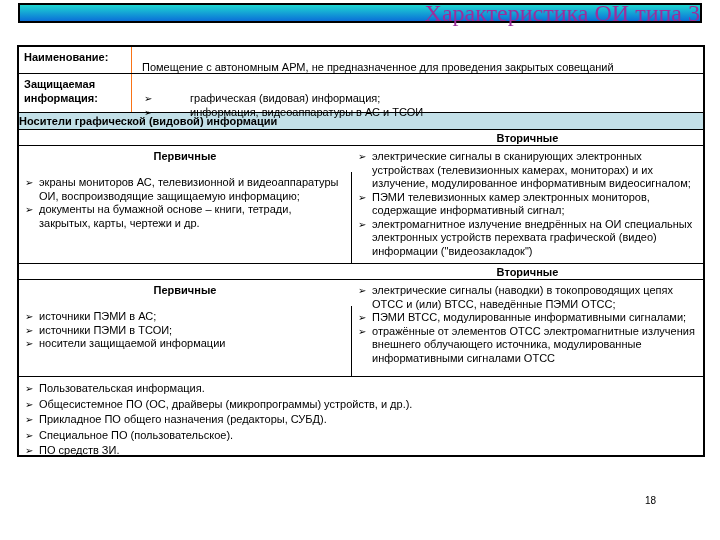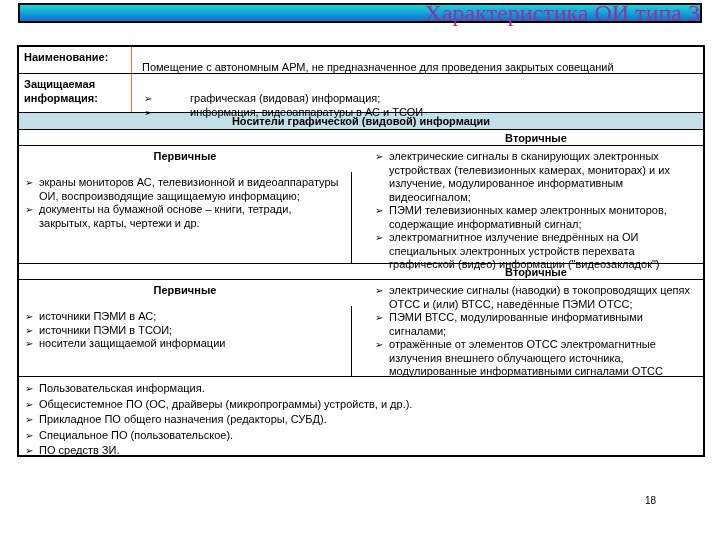--- a/index.html
+++ b/index.html
@@ -17,26 +17,26 @@
        border:2px solid #000;background:#fff;}
   .row{box-sizing:border-box;display:flex;align-items:stretch;}
   .row + .row{border-top:1px solid #000;}
   .cell{box-sizing:border-box;}
   .label{width:113px;border-right:1px solid #f97316;font-weight:bold;font-size:11px;
          padding:4px 2px 2px 5px;line-height:1.25;}
   .value{flex:1;font-size:11px;padding:18px 4px 2px 10px;line-height:1.25;}
   .vcenter{display:flex;align-items:center;}
   .r-name{height:26px;}
   .r-prot{height:39px;}
-  .hdr{height:17px;background:var(--header-bg,#C3E0E8);justify-content:center;align-items:center;
+  .hdr{height:17px;background:var(--header-bg,#C3E0E8);align-items:center;
        font-weight:bold;font-size:11px;}
   .subhdr{height:16px;}
   .subhdr .cell{display:flex;align-items:center;justify-content:center;font-weight:bold;font-size:11px;}
   .c1{width:333px;border-right:1px solid #000;margin-top:26px;}
-  .c2{flex:1;margin-left:17px;}
+  .c2{flex:1;}
   .content-1{height:118px;}
   .content-2{height:97px;}
   .content-3{height:79px;}
   .ccell{padding:4px 4px 2px 6px;font-size:11px;}
   
   .list .li{display:flex;line-height:13.5px;font-size:11px;}
   .list .bullet{flex:0 0 14px;font-size:10px;}
   .list .li-text{flex:1;padding-right:2px;}
   .list.wide .bullet{flex:0 0 46px;padding-left:2px;}
   .list.loose .li{line-height:15.5px;}

